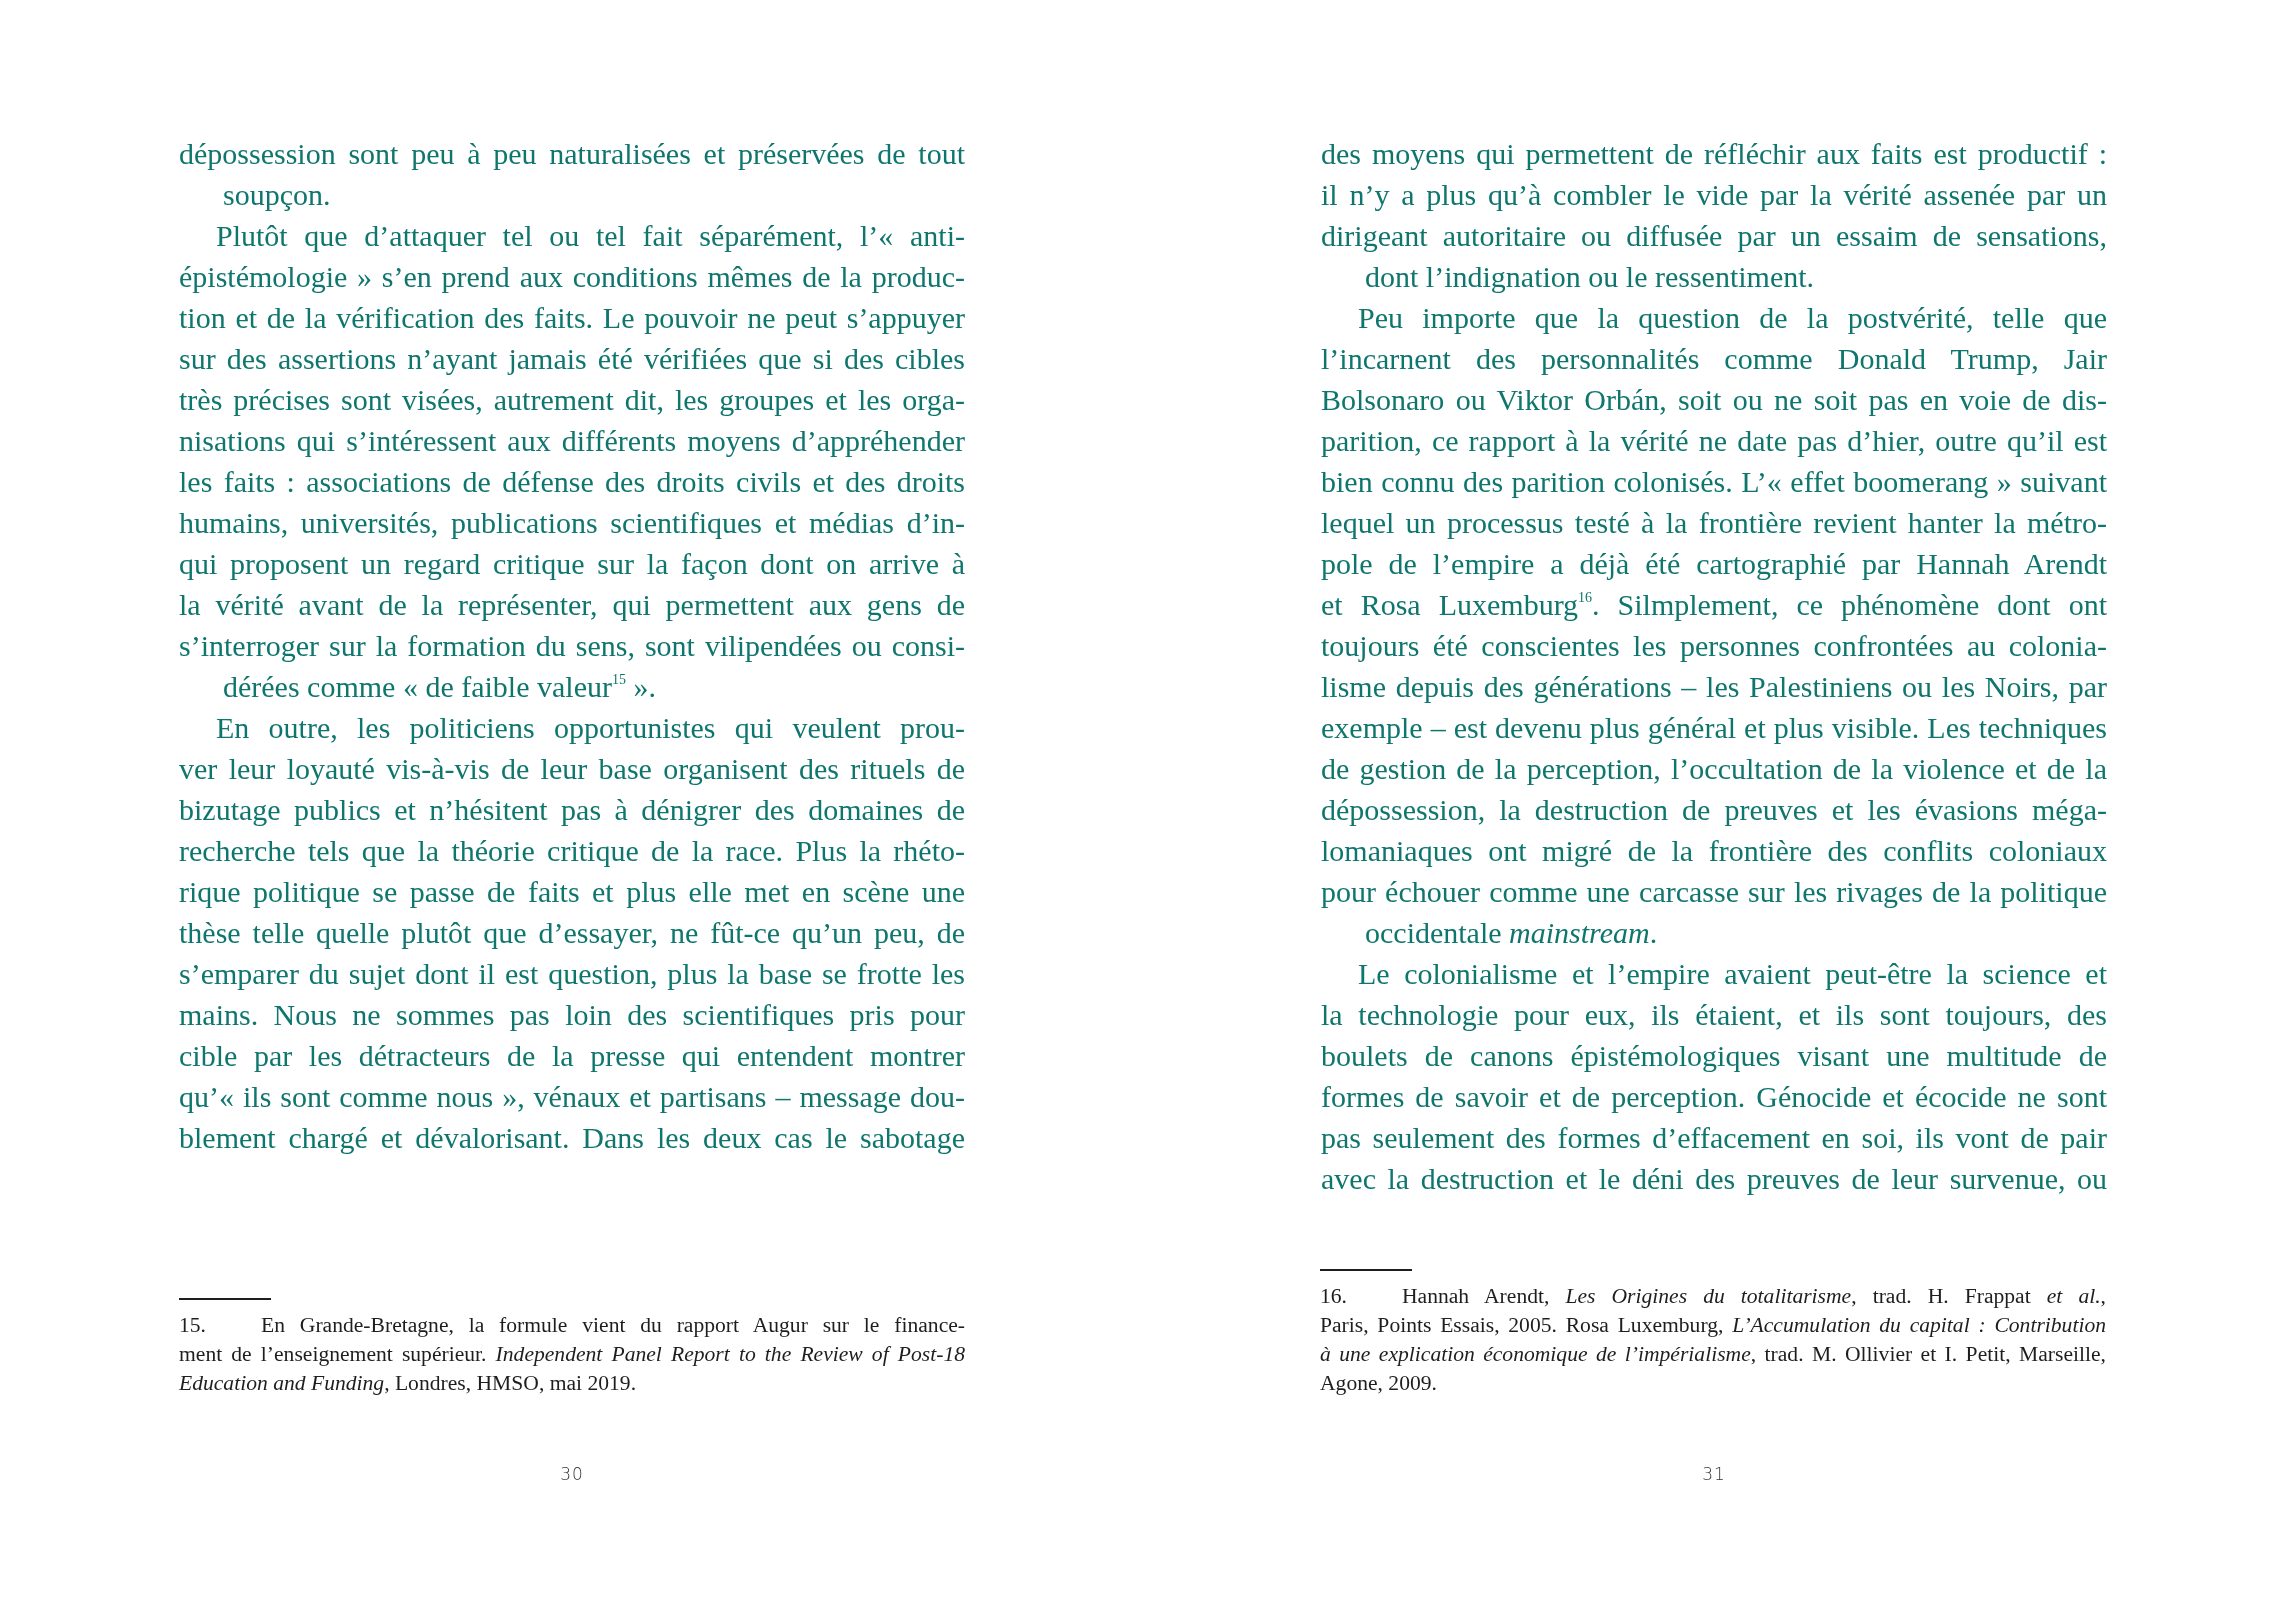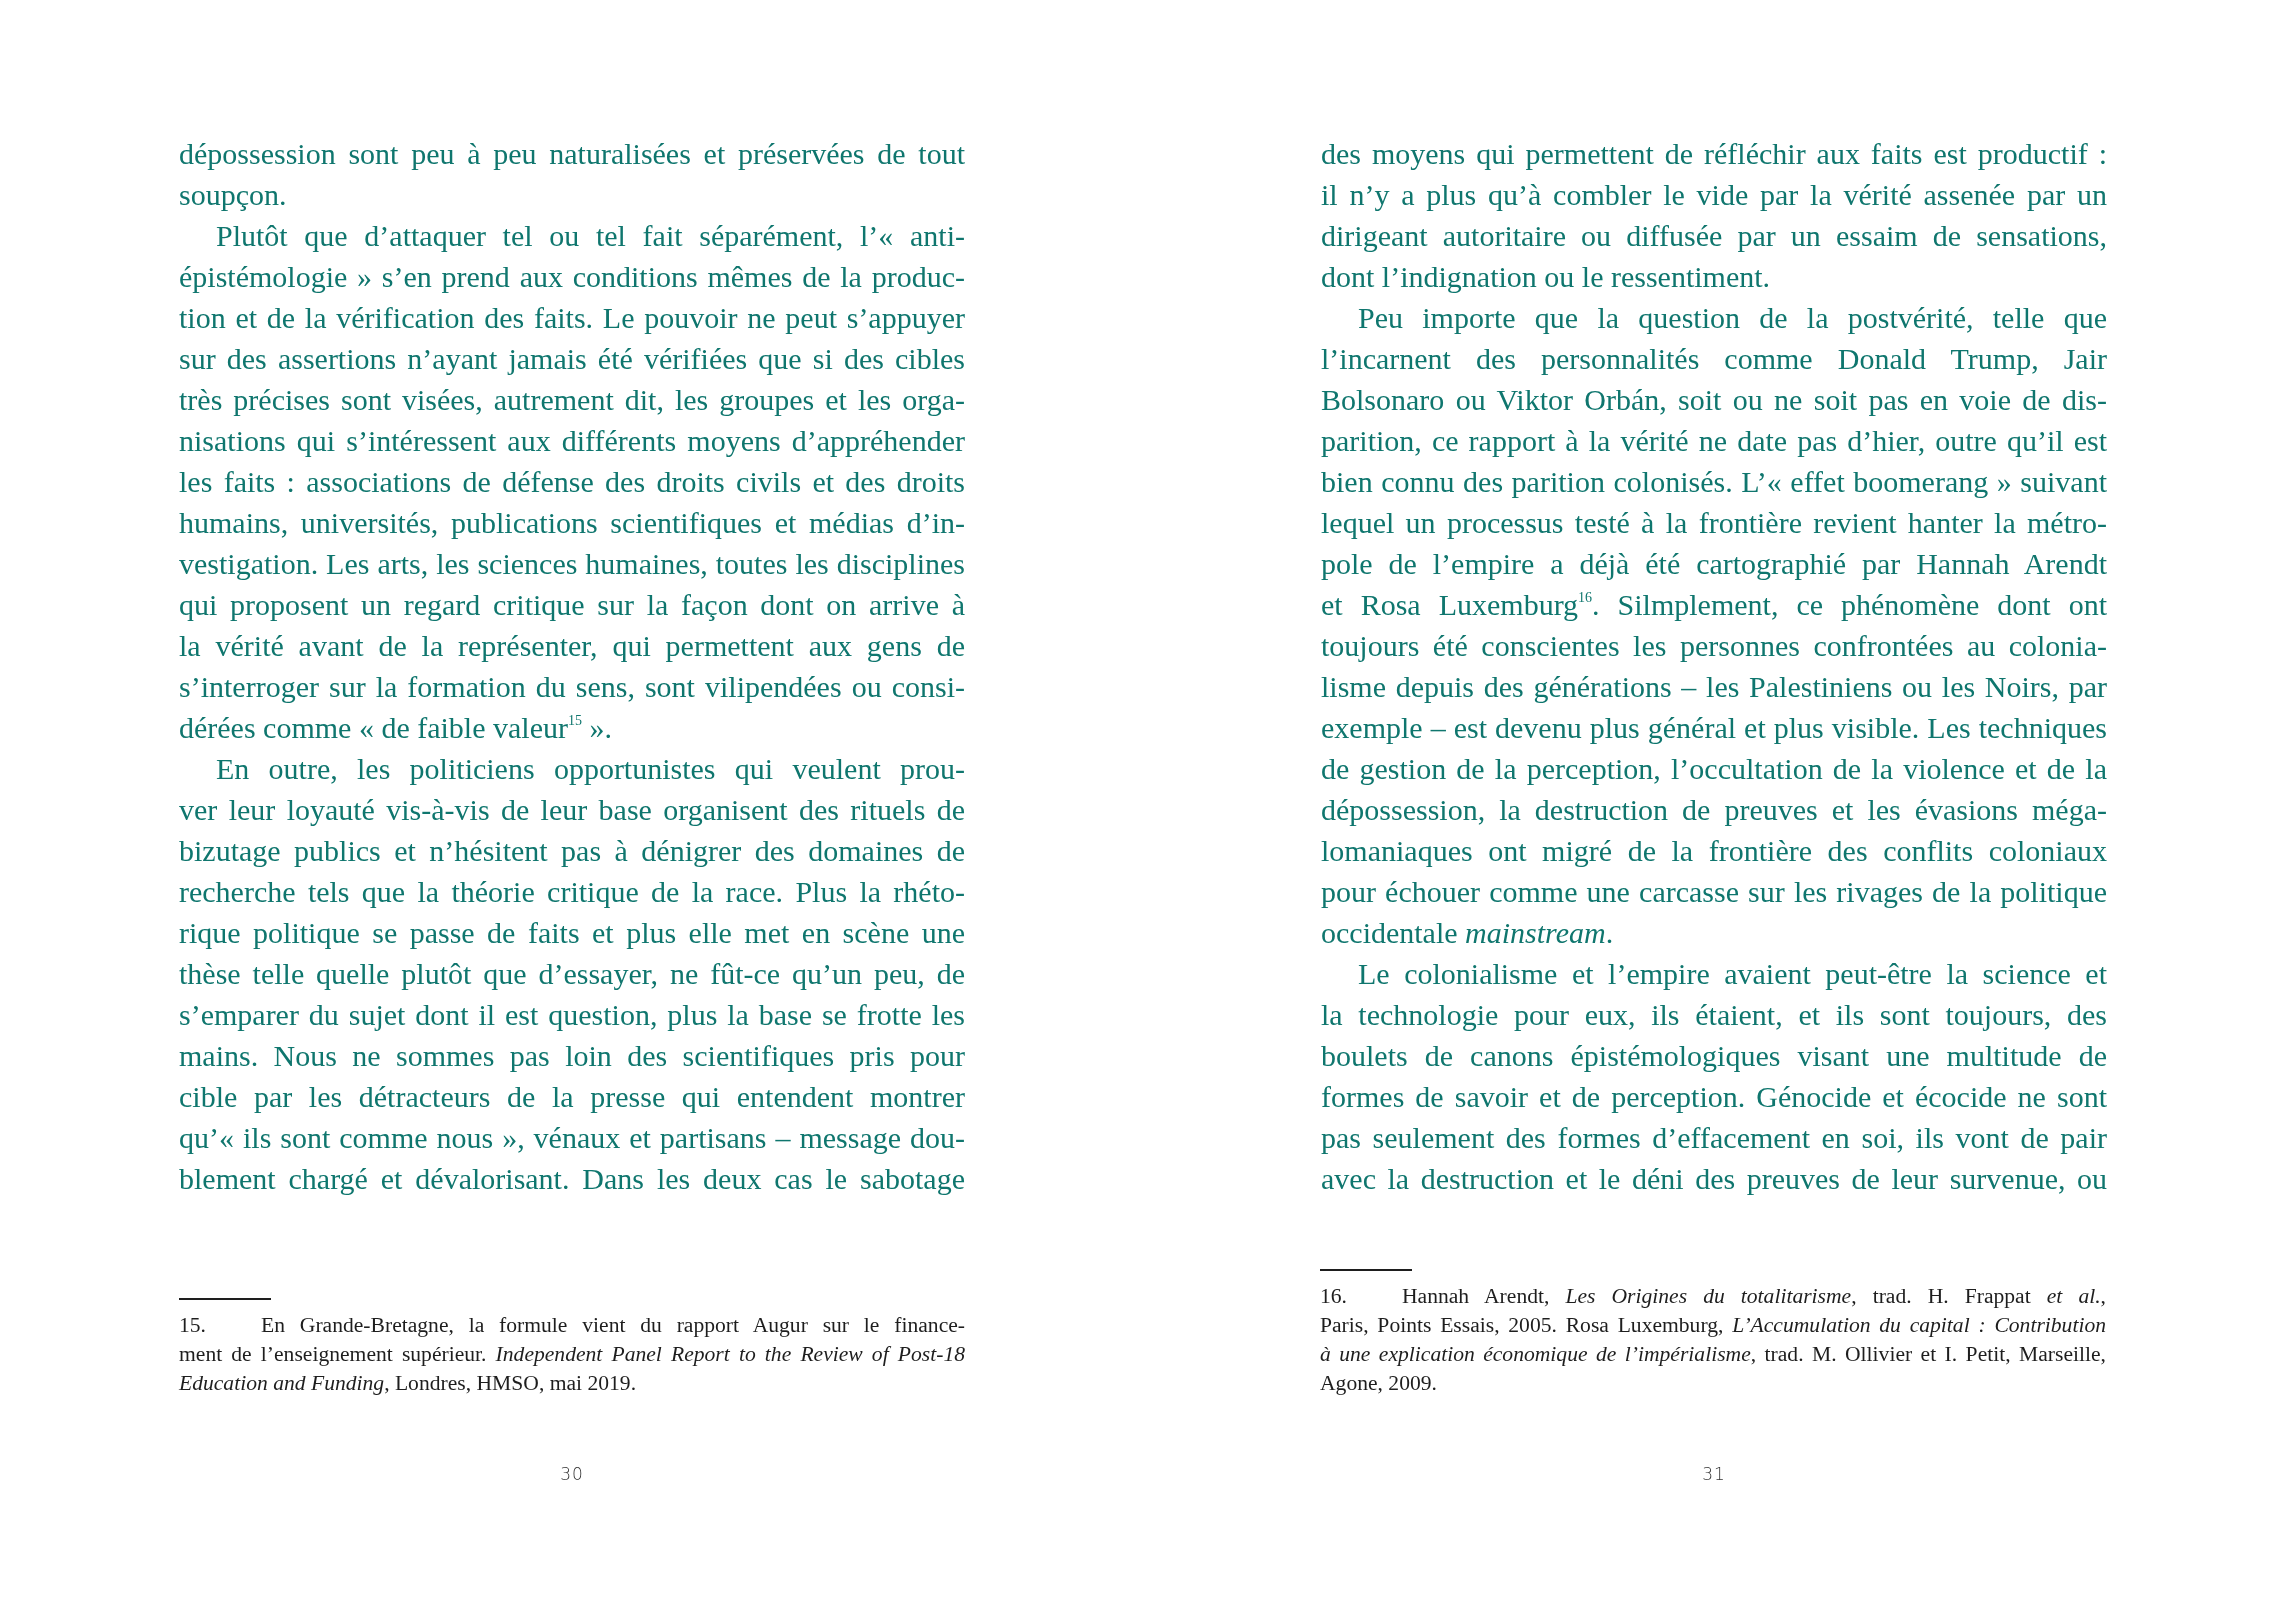--- a/index.html
+++ b/index.html
@@ -8,21 +8,21 @@
   .page { position: absolute; top: 0; height: 1621px; }
   .page-left { left: 0; width: 1142px; }
   .page-right { left: 1142px; width: 1143px; }
   .body-col { position: absolute; width: 786px; font-family: Liberation Serif, serif; color: #0f766e; }
   .page-left .body-col { left: 179px; top: 133px; }
   .page-right .body-col { left: 179px; top: 133px; }
   .line {
     display: block; height: 41px; line-height: 41px; font-size: 30px;
     text-align: justify; text-align-last: justify; white-space: nowrap; overflow: visible;
   }
-  .line.last { text-align-last: left; }
+  .line.last { text-align-last: left; margin-left: 44px; }
   .line.indent { padding-left: 37px; }
   .line span { white-space: normal; }
   .just { display: block; text-align: justify; text-align-last: justify; white-space: normal; }
   .line.last .just { text-align-last: left; }
   sup.fnref { font-size: 14px; line-height: 0; vertical-align: 12.7px; }
   em { font-style: italic; }
   .fn-rule { position: absolute; height: 2px; width: 92px; background: #1e1e1e; }
   .page-left .fn-rule { left: 179px; top: 1298px; }
   .page-right .fn-rule { left: 178px; top: 1269px; }
   .fn-block { position: absolute; width: 786px; font-family: "Liberation Serif", "DejaVu Serif", serif; color: #1e1e1e; }
@@ -66,23 +66,20 @@
         <div class="line">
           <span class="just"><span>nisations qui s’intéressent aux différents moyens d’appréhender</span></span>
         </div>
         <div class="line">
           <span class="just"><span>les faits : associations de défense des droits civils et des droits</span></span>
         </div>
         <div class="line">
           <span class="just"><span>humains, universités, publications scientifiques et médias d’in-</span></span>
         </div>
         <div class="line">
-          <span class="just"><span>vestigation. Les arts, les sciences humaines, toutes les disciplines</span></span>
-        </div>
-        <div class="line">
           <span class="just"><span>qui proposent un regard critique sur la façon dont on arrive à</span></span>
         </div>
         <div class="line">
           <span class="just"><span>la vérité avant de la représenter, qui permettent aux gens de</span></span>
         </div>
         <div class="line">
           <span class="just"><span>s’interroger sur la formation du sens, sont vilipendées ou consi-</span></span>
         </div>
         <div class="line last">
           <span class="just"><span>dérées comme « de faible valeur</span><sup class="fnref">15</sup><span> ».</span></span>

